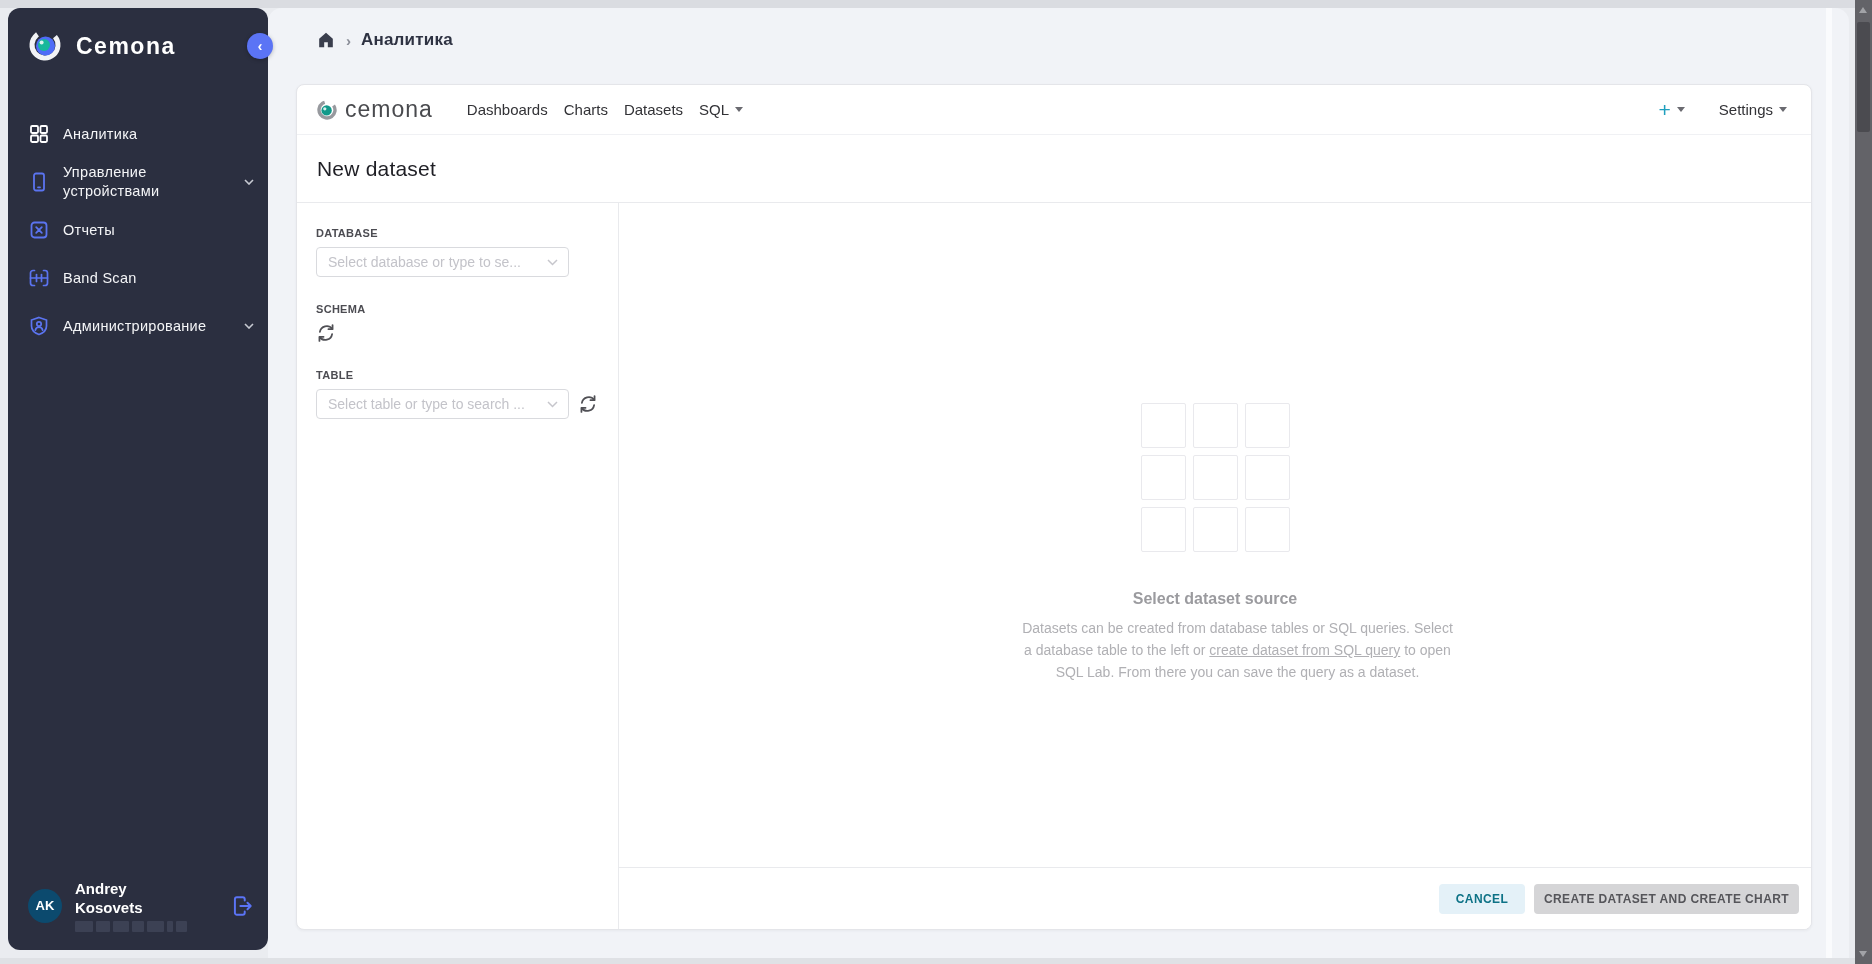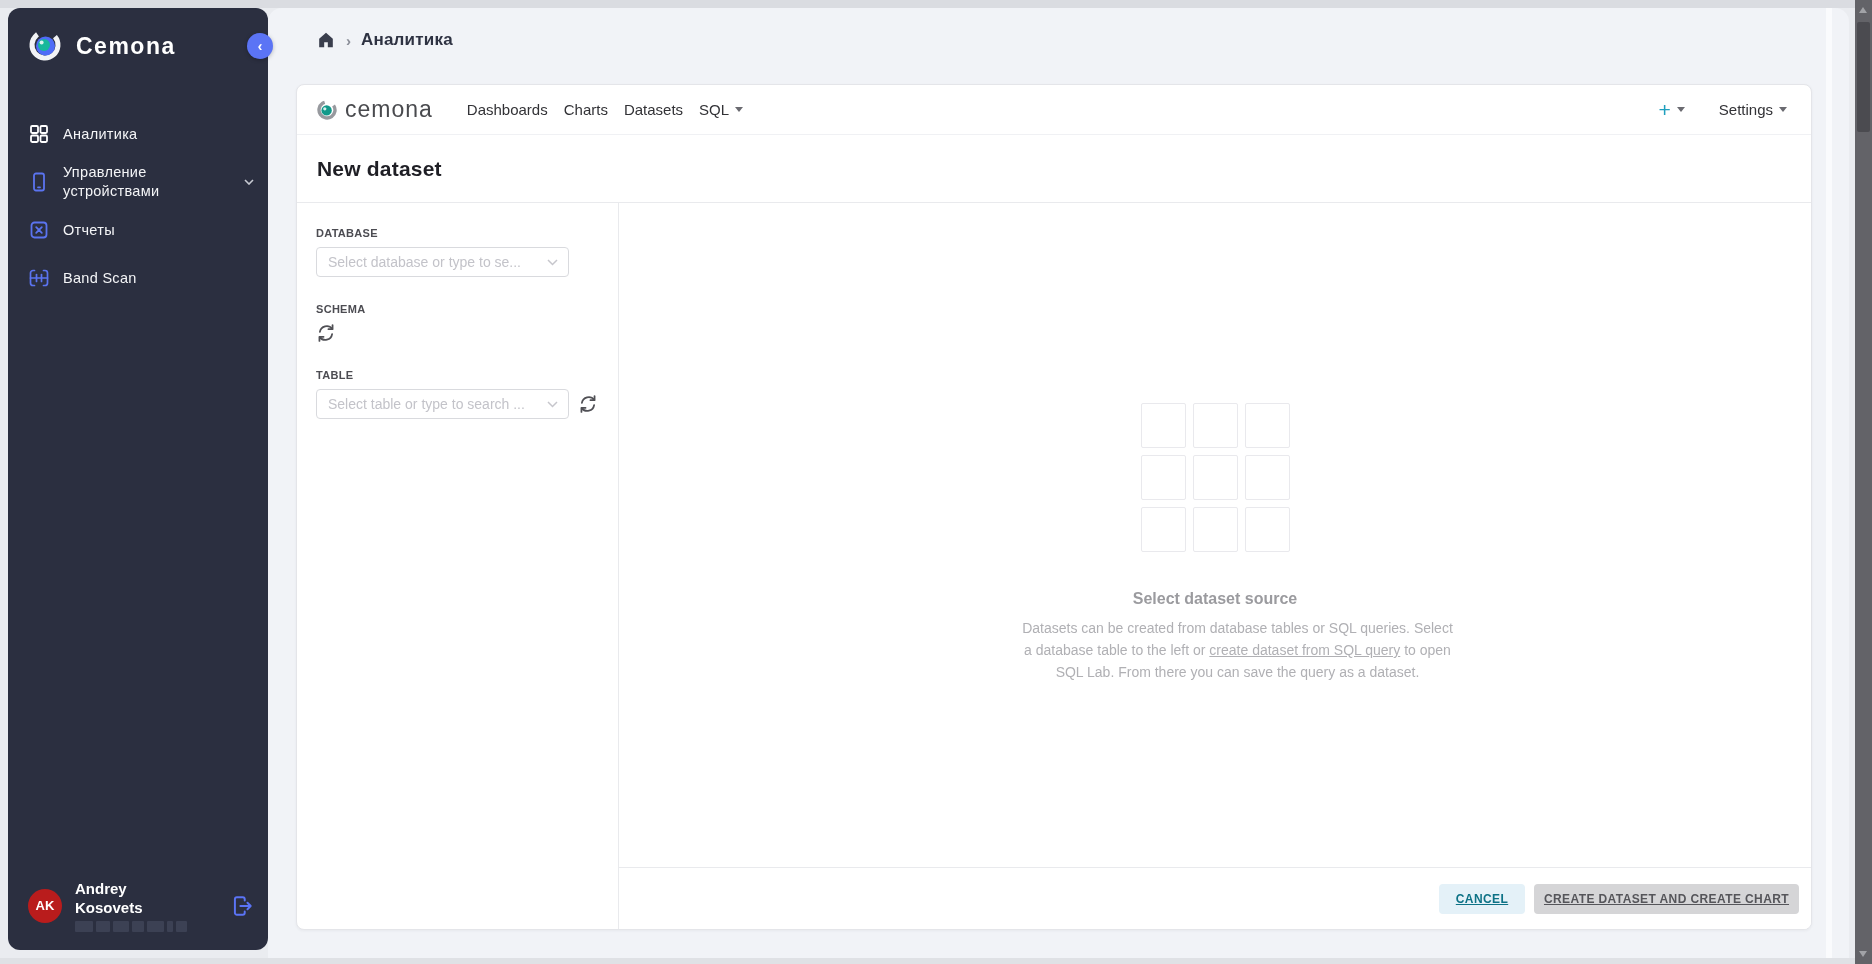--- a/index.html
+++ b/index.html
@@ -23,21 +23,21 @@
 
   .menu { margin-top:46px; display:flex; flex-direction:column; }
   .menu-item { display:flex; align-items:center; min-height:48px; padding:0 14px 0 20px;
                gap:13px; cursor:pointer; }
   .mi { width:22px; height:22px; flex:0 0 auto; display:flex; align-items:center; }
   .mlabel { font-size:14.5px; font-weight:500; letter-spacing:.3px; line-height:19px; width:158px; }
   .chev { margin-left:auto; display:flex; }
 
   .user-block { position:absolute; left:0; bottom:8px; width:100%; padding:0 14px 10px 20px;
                 display:flex; align-items:center; gap:13px; }
-  .avatar { width:34px; height:34px; border-radius:50%; background:#b91c1c; color:#fff;
+  .avatar { width:34px; height:34px; border-radius:50%; background:#0c4a6e; color:#fff;
             font-size:13px; font-weight:700; display:flex; align-items:center; justify-content:center; }
   .user-name { font-size:15px; font-weight:700; line-height:19px; color:#fff; }
   .redacted { display:flex; gap:3px; margin-top:4px; }
   .redacted i { display:block; height:11px; background:#3c4154; border-radius:1px; }
   .logout { margin-left:auto; cursor:pointer; display:flex; }
 
   
   .content-panel { position:absolute; left:268px; top:8px; width:1581px; height:956px;
                    background:#f1f3f7; border-radius:14px 14px 0 0; }
   .right-gutter { position:absolute; right:17px; top:0; width:6px; height:100%; background:#fafbfd; }
@@ -59,21 +59,21 @@
   .navlink { font-size:15px; color:#323236; cursor:pointer; display:flex; align-items:center; gap:6px; }
   .caret { width:0; height:0; border-left:4px solid transparent; border-right:4px solid transparent;
            border-top:5px solid #6a6a70; display:inline-block; }
   .nav-right { margin-left:auto; display:flex; align-items:center; gap:34px; padding-right:8px; }
   .plus-btn { display:flex; align-items:center; gap:6px; cursor:pointer; }
   .plus-glyph { color:#1f9fbe; font-size:21px; font-weight:500; line-height:1; }
   .settings-btn { display:flex; align-items:center; gap:6px; font-size:15px; color:#323236; cursor:pointer; }
 
   .page-header { height:68px; display:flex; align-items:center; padding:0 20px;
                  border-bottom:1px solid #e9eaed; }
-  .page-title { font-size:21px; font-weight:700; color:#1f1f25; letter-spacing:.2px; }
+  .page-title { font-size:21px; font-weight:400; color:#1f1f25; letter-spacing:.2px; }
 
   .card-body { display:flex; height:727px; position:relative; }
   .left-panel { width:322px; border-right:1px solid #e9eaed; padding:24px 19px 0 19px; }
   .field-label { font-size:11px; font-weight:700; color:#4c4c52; letter-spacing:.3px; margin-bottom:8px; }
   .field-row { display:flex; align-items:center; gap:9px; }
   .select-box { width:253px; height:30px; background:#fff; border:1px solid #d9dade; border-radius:4px;
                 display:flex; align-items:center; padding:0 10px 0 11px; cursor:pointer; }
   .placeholder { font-size:14px; color:#c3c3c9; flex:1; white-space:nowrap; overflow:hidden; }
   .sel-chev { display:flex; flex:0 0 auto; }
   .refresh-btn { width:20px; height:20px; display:flex; cursor:pointer; }
@@ -84,21 +84,21 @@
   .sq-grid { display:grid; grid-template-columns:repeat(3,45px); grid-auto-rows:45px; gap:7px; }
   .sq-grid i { display:block; border:1.5px solid #e9e9ed; border-radius:2px; background:#fff; }
   .empty-title { margin-top:38px; font-size:16px; font-weight:700; color:#9b9b9f; }
   .empty-text { margin-top:9px; font-size:14px; line-height:22px; color:#b0b0b4; text-align:center;margin-left:45px; }
   .empty-text a { color:#b0b0b4; text-decoration:underline; cursor:pointer; }
 
   .card-footer { position:absolute; left:322px; right:0; bottom:0; height:62px;
                  border-top:1px solid #e9eaed; background:#fff; display:flex; align-items:center;
                  justify-content:flex-end; gap:9px; padding-right:12px; }
   .btn { height:30px; border:none; border-radius:4px; font-family:"Liberation Sans",sans-serif;
-         font-size:12px; font-weight:700; letter-spacing:.4px; cursor:pointer;text-decoration:underline; }
+         font-size:12px; font-weight:700; letter-spacing:.4px; cursor:pointer; }
   .btn-cancel { width:86px; background:#e4f1f8; color:#0d7286; }
   .btn-create { width:265px; background:#d5d5d7; color:#55555a; }
 
   
   .scrollbar { position:absolute; right:0; top:0; width:17px; height:100%; background:#636368; z-index:5; }
   .sb-arrow { position:absolute; left:4px; width:0; height:0;
               border-left:4.5px solid transparent; border-right:4.5px solid transparent; }
   .sb-up { top:7px; border-bottom:6px solid #a2a3a7; }
   .sb-down { bottom:7px; border-top:6px solid #a2a3a7; }
   .sb-thumb { position:absolute; left:2px; top:22px; width:13px; height:110px; background:#4b4b50; border-radius:2px; }
@@ -166,20 +166,35 @@
           <path d="M6.5 3.5 H5 A2.5 2.5 0 0 0 2.5 6 v10 A2.5 2.5 0 0 0 5 18.5 h1.5"></path>
           <path d="M15.5 3.5 H17 A2.5 2.5 0 0 1 19.5 6 v10 a2.5 2.5 0 0 1 -2.5 2.5 h-1.5"></path>
           <line x1="2.5" y1="11" x2="19.5" y2="11"></line>
           <line x1="8.5" y1="7.5" x2="8.5" y2="14.5"></line>
             <line x1="13.5" y1="7.5" x2="13.5" y2="14.5"></line>
         </svg>
         </span>
       <span class="mlabel">Band Scan</span>
     </div>
 
+    <div class="menu-item">
+      <span class="mi">
+        <svg viewBox="0 0 22 22" width="22" height="22" fill="none" stroke="#5b74f0" stroke-width="1.7" stroke-linecap="round">
+          <path d="M11 2.5 L18.5 5 v6 c0 4.5 -3.2 7 -7.5 8.5 C6.7 18 3.5 15.5 3.5 11 V5 Z"></path>
+          <circle cx="11" cy="9" r="2.2"></circle>
+          <path d="M7.3 15.2 c.5 -2 2 -3 3.7 -3 s3.2 1 3.7 3"></path>
+        </svg>
+        </span>
+      <span class="mlabel">Администрирование</span>
+      <span class="chev">
+        <svg width="10" height="6" viewBox="0 0 10 6" fill="none" stroke="#c7cad2" stroke-width="1.6">
+            <polyline points="1,1 5,5 9,1"></polyline>
+          </svg>
+        </span>
+    </div>
   </nav>
 
   <div class="user-block">
     <div class="avatar">AK</div>
     <div>
       <div class="user-name">Andrey</div>
       <div class="user-name">Kosovets</div>
       <div class="redacted">
         <i style="width:18px"></i>
           <i style="width:14px"></i>

